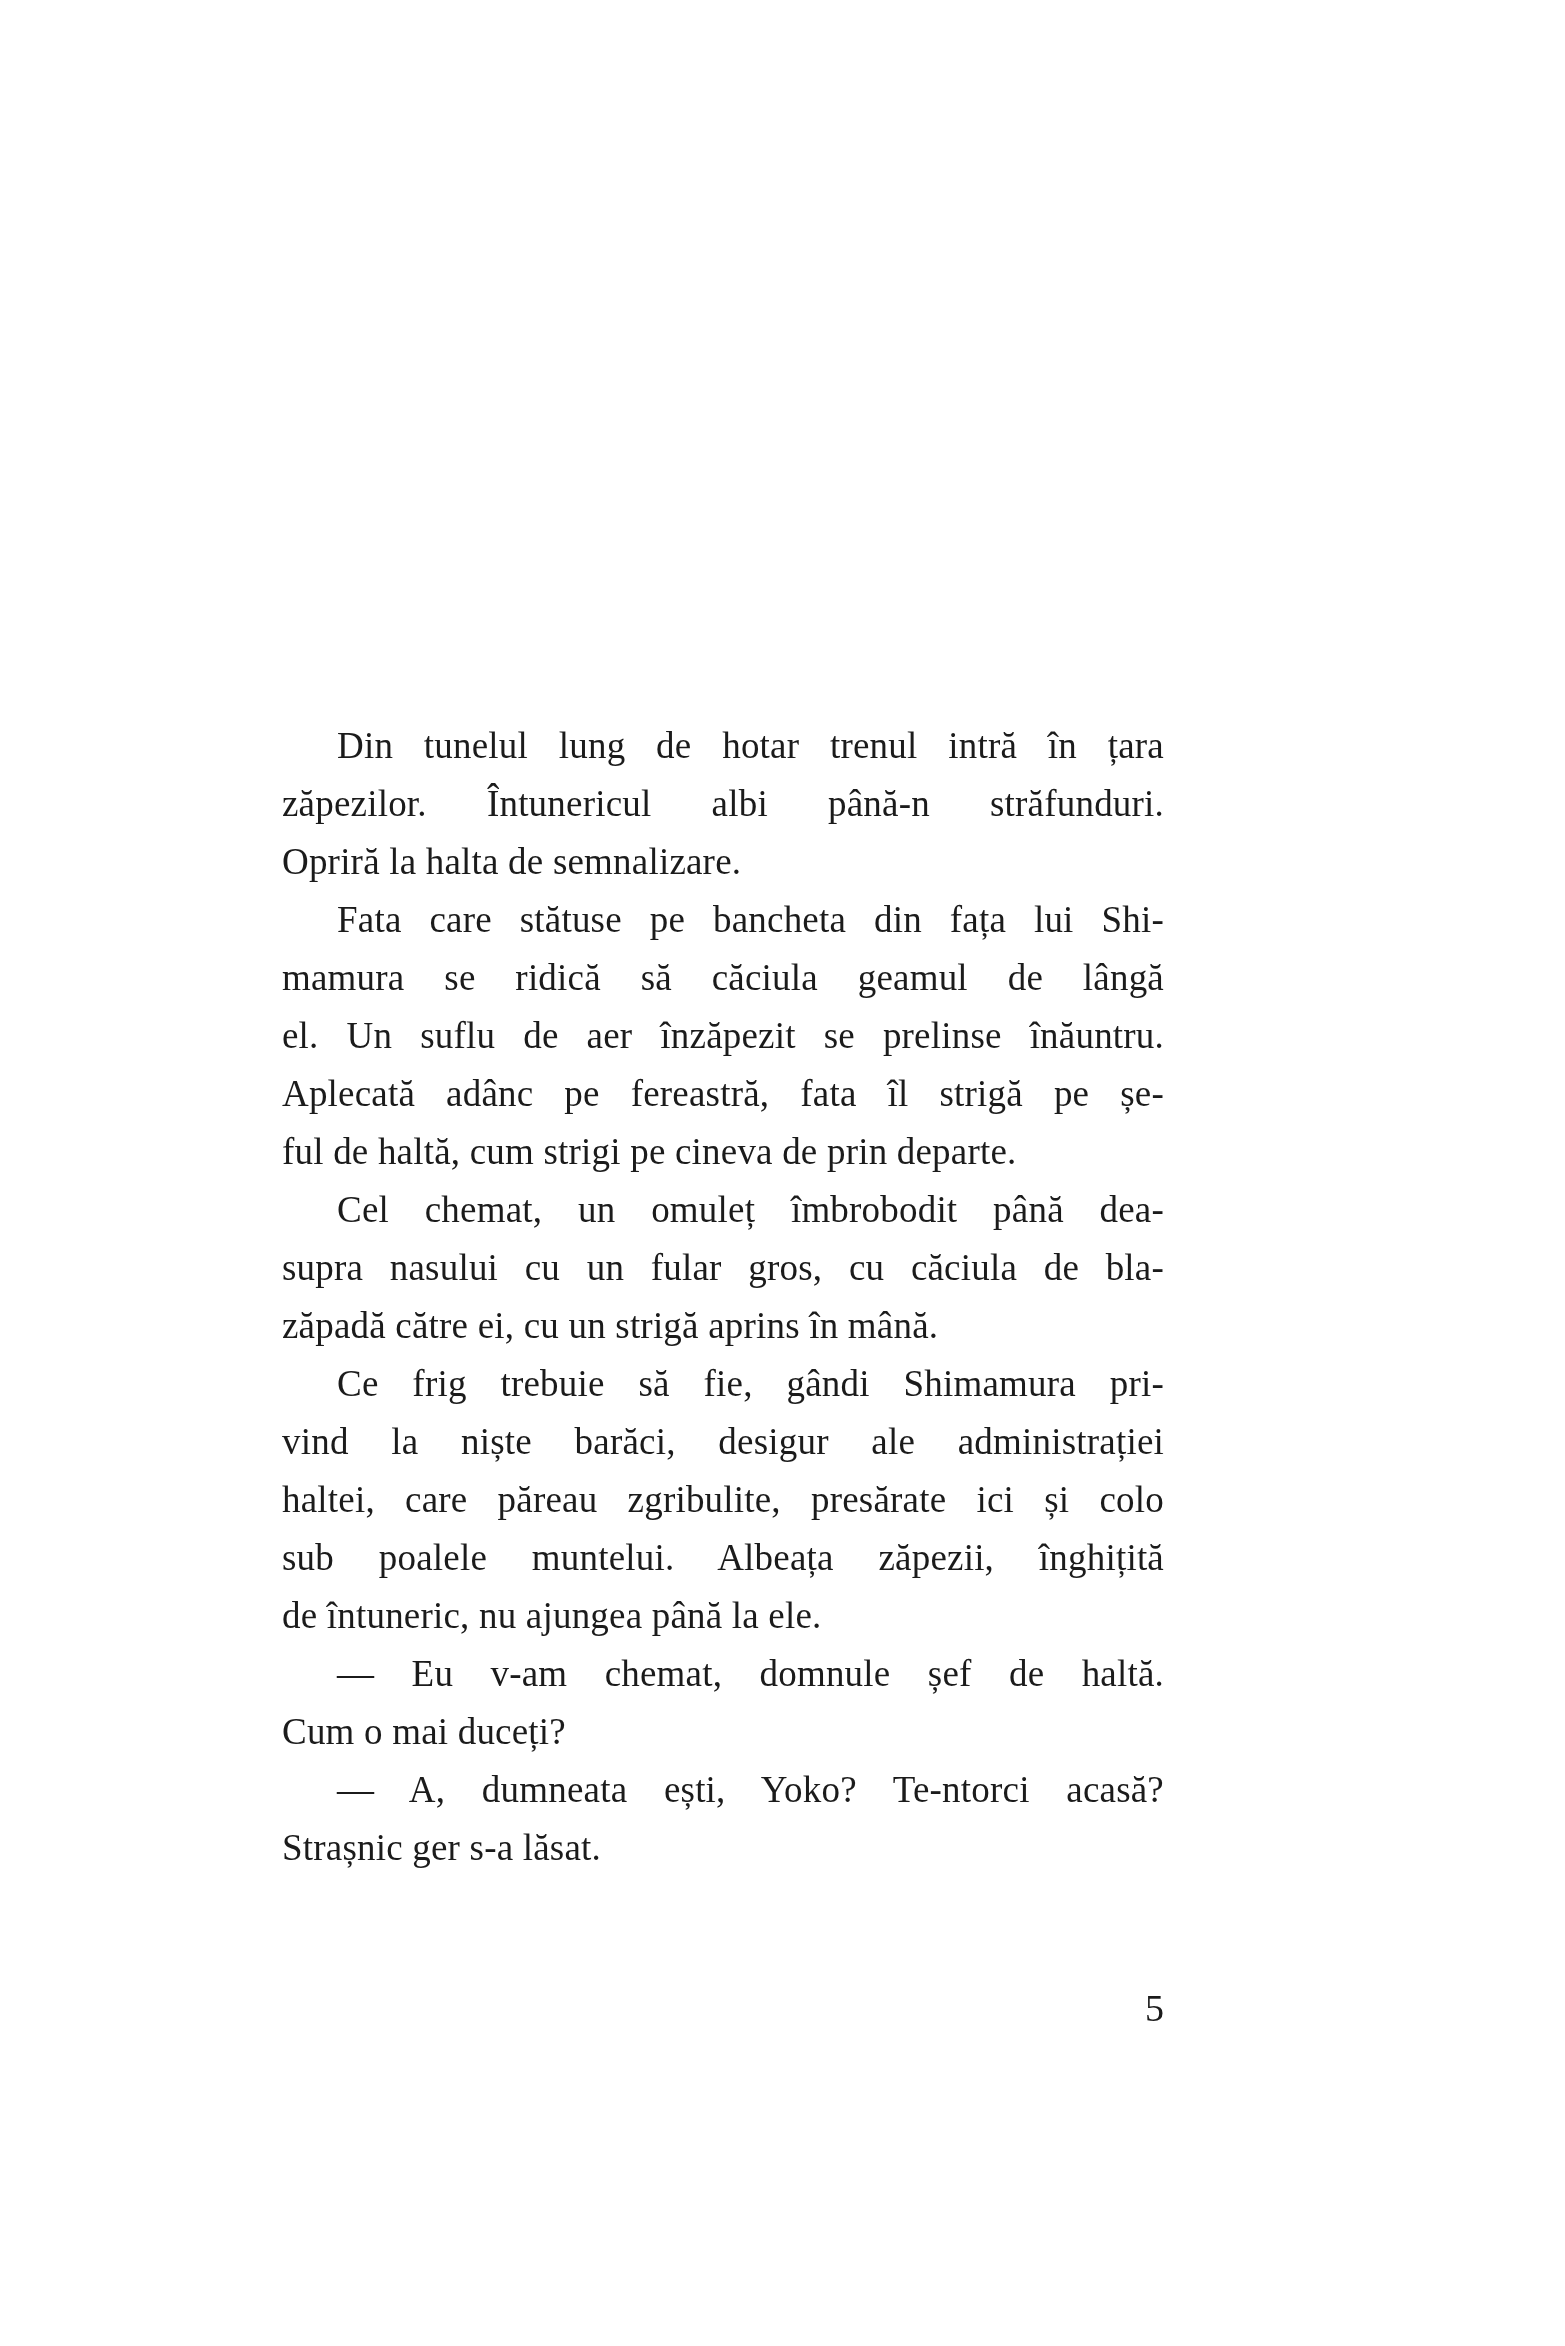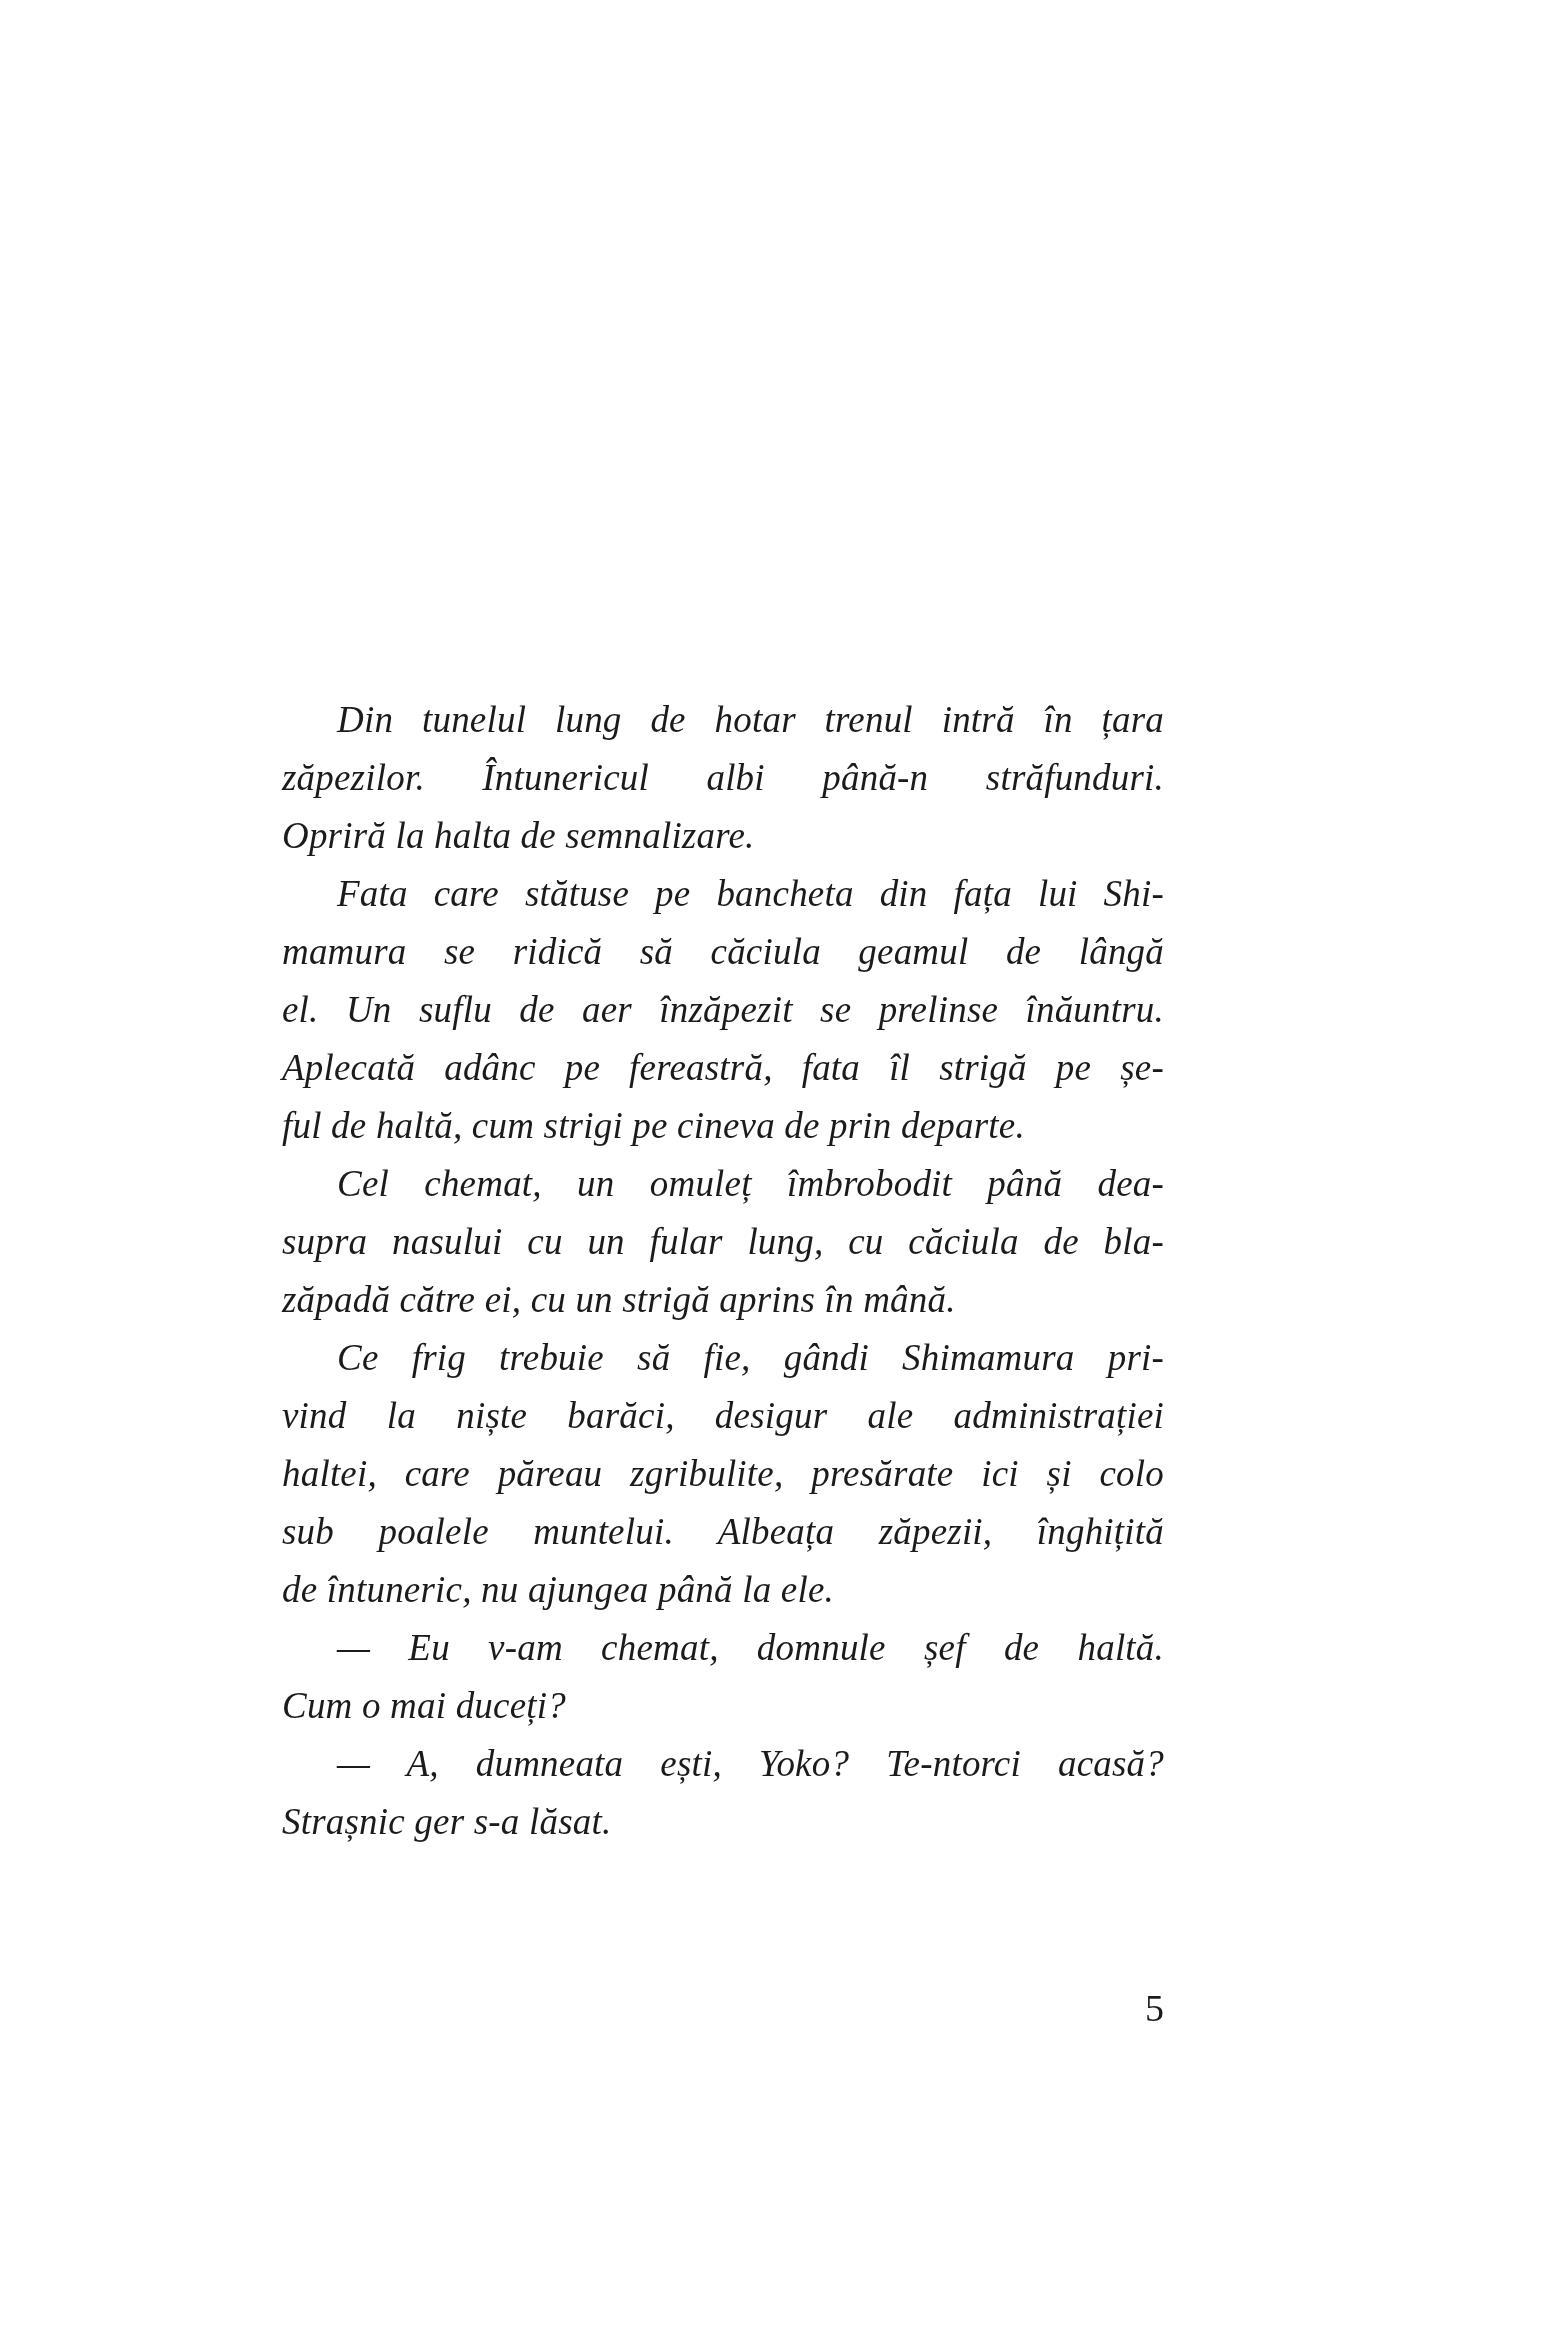--- a/index.html
+++ b/index.html
@@ -19,26 +19,25 @@
     position: relative;
     width: 1565px;
     height: 2347px;
     background: #ffffff;
     overflow: hidden;
   }
 
   .text-block {
     position: absolute;
     left: 282px;
-    top: 691px;
+    top: 717px;
     width: 882px;
     font-size: 37px;
     line-height: 58px;
     letter-spacing: 0.2px;
-    font-style: italic;
   }
 
   .paragraph { width: 100%; }
 
   .line {
     width: 100%;
     text-align: justify;
     text-align-last: justify;
     white-space: normal;
   }
@@ -74,21 +73,21 @@
       </div>
       <div class="paragraph">
         <div class="line para-start">Fata care stătuse pe bancheta din fața lui Shi-</div>
         <div class="line">mamura se ridică să căciula geamul de lângă</div>
         <div class="line">el. Un suflu de aer înzăpezit se prelinse înăuntru.</div>
         <div class="line">Aplecată adânc pe fereastră, fata îl strigă pe șe-</div>
         <div class="line para-end">ful de haltă, cum strigi pe cineva de prin departe.</div>
       </div>
       <div class="paragraph">
         <div class="line para-start">Cel chemat, un omuleț îmbrobodit până dea-</div>
-        <div class="line">supra nasului cu un fular lung, cu căciula de bla-</div>
+        <div class="line">supra nasului cu un fular gros, cu căciula de bla-</div>
         <div class="line para-end">zăpadă către ei, cu un strigă aprins în mână.</div>
       </div>
       <div class="paragraph">
         <div class="line para-start">Ce frig trebuie să fie, gândi Shimamura pri-</div>
         <div class="line">vind la niște barăci, desigur ale administrației</div>
         <div class="line">haltei, care păreau zgribulite, presărate ici și colo</div>
         <div class="line">sub poalele muntelui. Albeața zăpezii, înghițită</div>
         <div class="line para-end">de întuneric, nu ajungea până la ele.</div>
       </div>
       <div class="paragraph">

